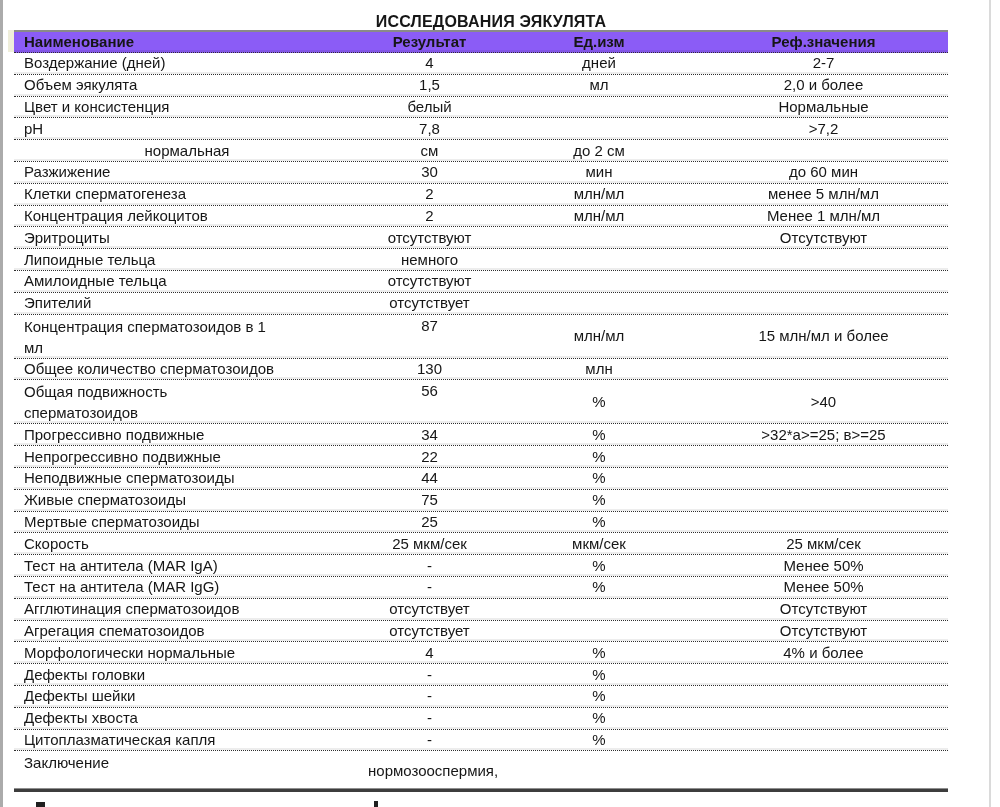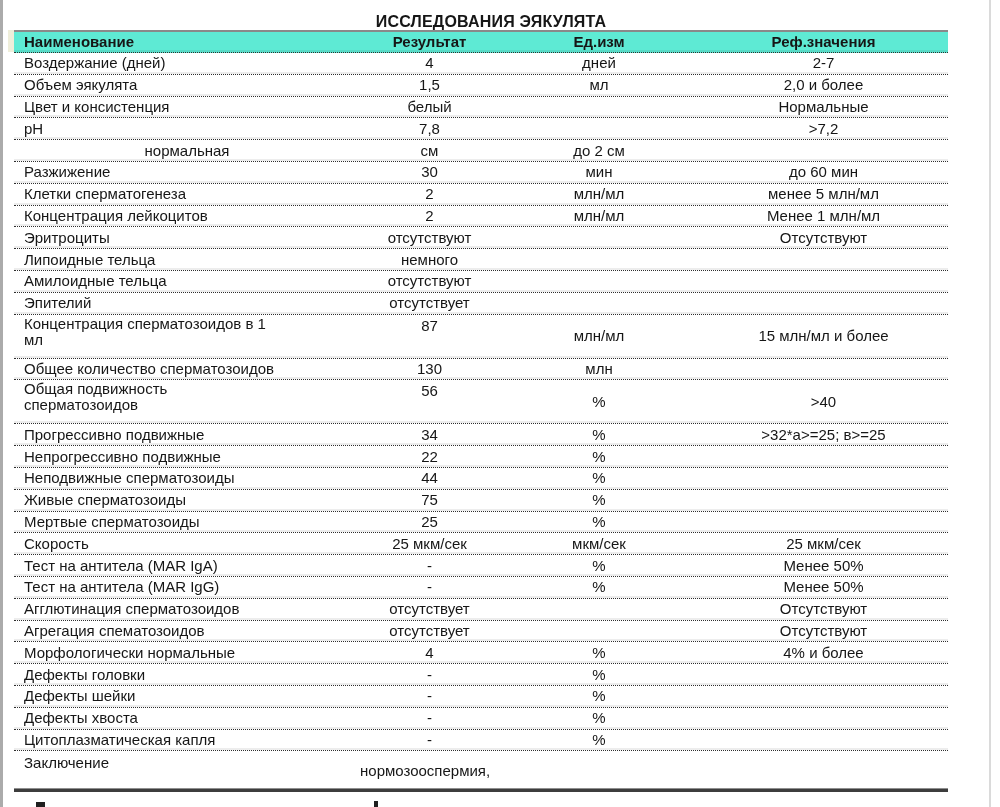--- a/index.html
+++ b/index.html
@@ -16,31 +16,31 @@
   }
   .table{position:absolute;top:30px;left:14px;width:934px;}
   .header-marker{position:absolute;left:-6px;top:0;width:6px;height:22px;background:#efeeda;}
   .t-row{
     display:grid;grid-template-columns:346px 139px 200px 249px;
     min-height:20.8px;font-size:15px;
     border-bottom:1px dotted #2e2e2e;
     box-shadow:inset 0 -2px 0 rgba(0,0,0,0.07);
   }
   .t-header{
-    background:#5eead4;border-top:2px solid #8a8a8a;
+    background:#8b5cf6;border-top:2px solid #8a8a8a;
     font-weight:bold;min-height:19px;
   }
   .cell{display:flex;align-items:center;line-height:20px;min-width:0;}
   .c1{justify-content:flex-start;padding-left:10px;white-space:pre-line;}
   .c2,.c3,.c4{justify-content:center;text-align:center;}
   .c4{}
   .t-tall{min-height:43px;}
-  .t-tall .c1{align-items:flex-start;padding-top:1px;line-height:16px;}
+  .t-tall .c1{align-items:flex-start;padding-top:1px;line-height:21px;}
   .t-tall .c2{align-items:flex-start;padding-top:1px;text-align:right;}
-  .t-conclusion{min-height:37px;border-bottom:none;box-shadow:none;}
+  .t-conclusion{min-height:37px;border-bottom:none;box-shadow:none;gap:8px;}
   .t-conclusion .c1{align-items:flex-start;padding-top:2px;}
   .conclusion-lines{
     display:flex;align-items:center;justify-content:flex-start;
     padding-top:2px;line-height:18.5px;white-space:nowrap;
   }
   .thick-rule{height:3px;background:#3d3d3d;border-top:1px solid #8f8f8f;}
   .artifact{position:absolute;background:#1f1f1f;}
   .artifact-1{left:36px;top:802px;width:9px;height:6px;}
   .artifact-2{left:374px;top:801px;width:4px;height:7px;}
 </style>

